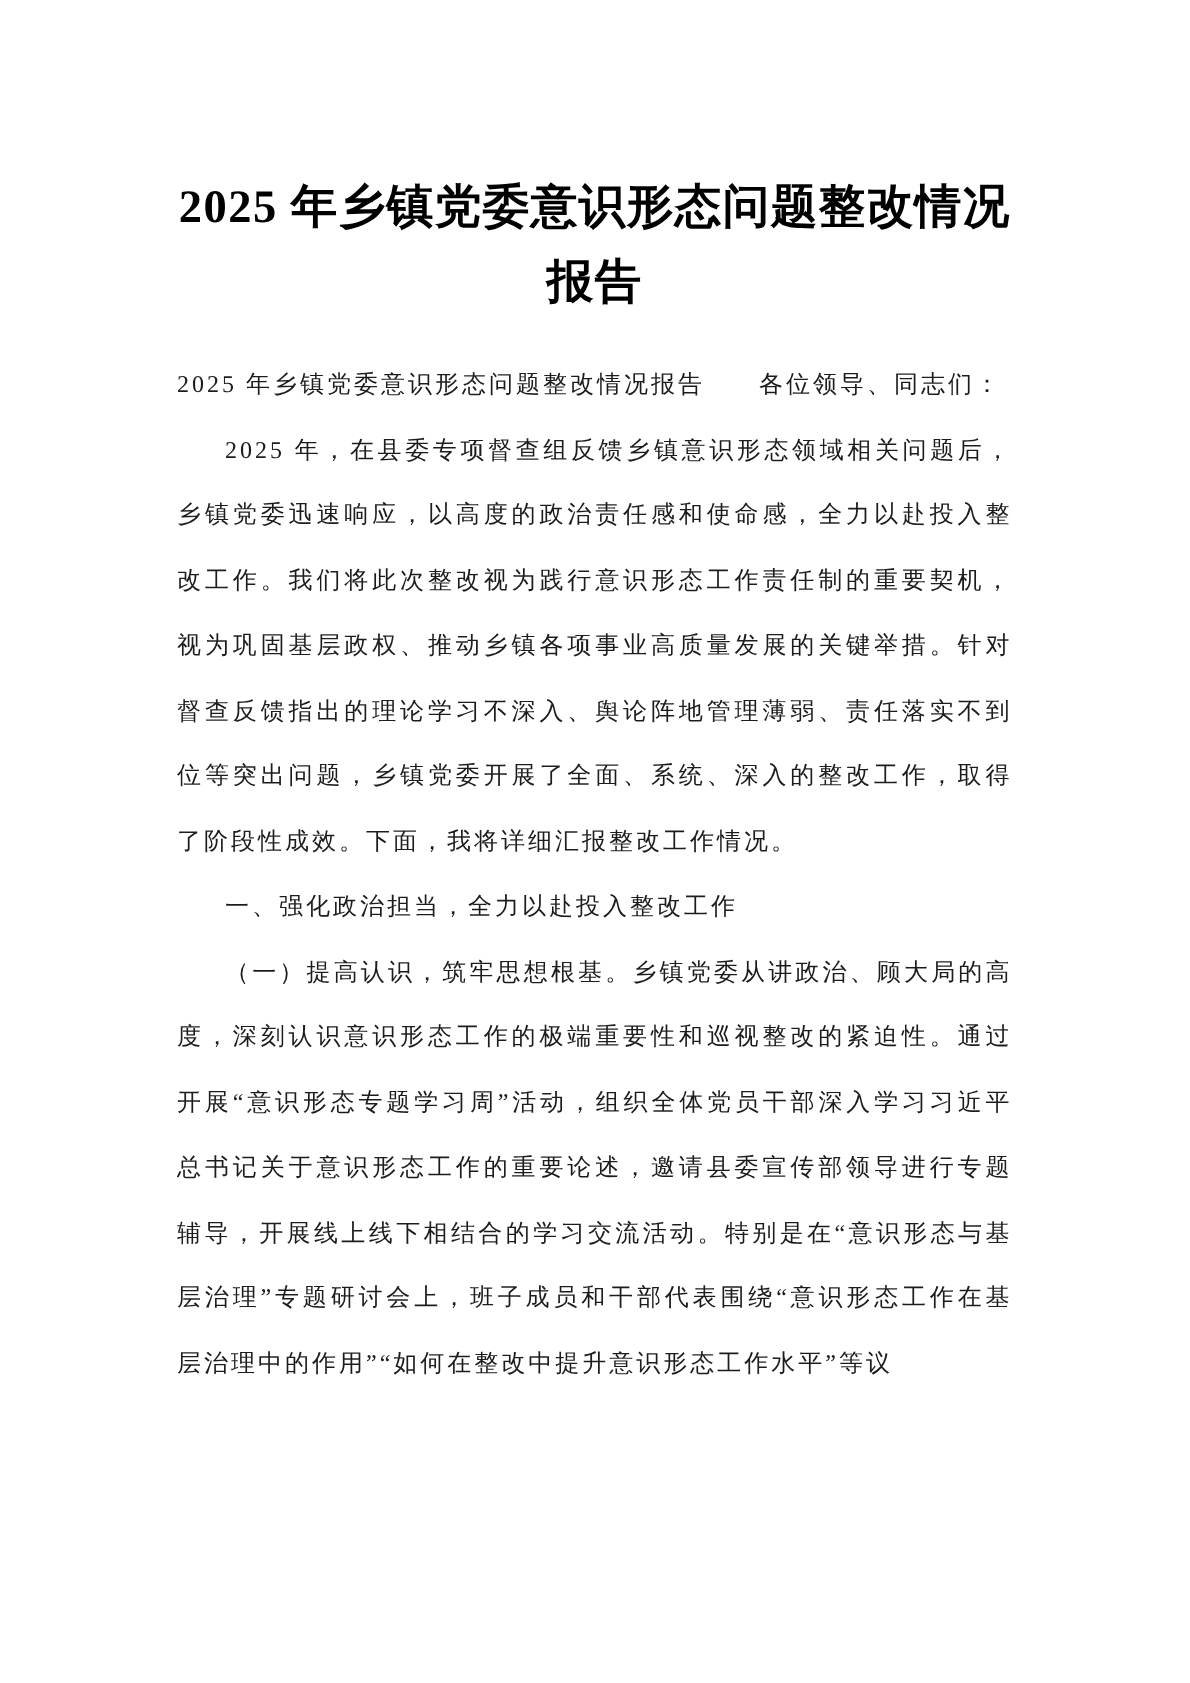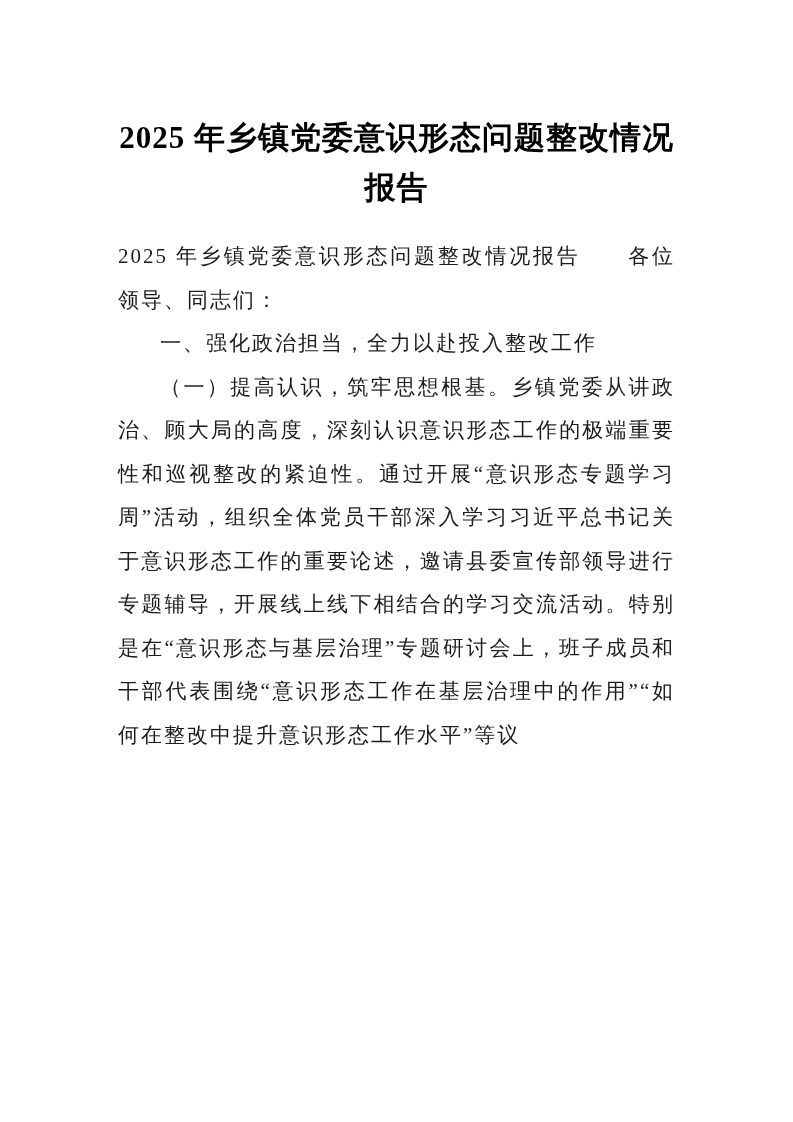--- a/index.html
+++ b/index.html
@@ -22,36 +22,37 @@
     margin: 0 0 22px 0;
     font-size: 31px;
     font-weight: bold;
     line-height: 50px;
     text-align: center;
     letter-spacing: 1px;
     font-family: "Liberation Serif", "DejaVu Serif", serif;
   }
   .doc-body p {
     margin: 0;
-    font-size: 21px;
+    font-size: 16px;
     line-height: 43.5px;
     letter-spacing: 2px;
     text-align: justify;
     text-justify: inter-character;
     word-break: break-all;
     color: #1c1c1c;
   }
   .doc-body p.indent {
     text-indent: 2em;
   }
 </style>
 </head>
 <body>
 
 <div class="page">
   <h1 class="doc-title">2025 年乡镇党委意识形态问题整改情况报告</h1>
 
   <div class="doc-body">
     <p>2025 年乡镇党委意识形态问题整改情况报告　　各位领导、同志们：</p>
+    <p class="indent">2025 年，在县委专项督查组反馈乡镇意识形态领域相关问题后，乡镇党委迅速响应，以高度的政治责任感和使命感，全力以赴投入整改工作。我们将此次整改视为践行意识形态工作责任制的重要契机，视为巩固基层政权、推动乡镇各项事业高质量发展的关键举措。针对督查反馈指出的理论学习不深入、舆论阵地管理薄弱、责任落实不到位等突出问题，乡镇党委开展了全面、系统、深入的整改工作，取得了阶段性成效。下面，我将详细汇报整改工作情况。</p>
     <p class="indent">一、强化政治担当，全力以赴投入整改工作</p>
     <p class="indent">（一）提高认识，筑牢思想根基。乡镇党委从讲政治、顾大局的高度，深刻认识意识形态工作的极端重要性和巡视整改的紧迫性。通过开展“意识形态专题学习周”活动，组织全体党员干部深入学习习近平总书记关于意识形态工作的重要论述，邀请县委宣传部领导进行专题辅导，开展线上线下相结合的学习交流活动。特别是在“意识形态与基层治理”专题研讨会上，班子成员和干部代表围绕“意识形态工作在基层治理中的作用”“如何在整改中提升意识形态工作水平”等议</p>
   </div>
 </div>
 
 </body></html>

